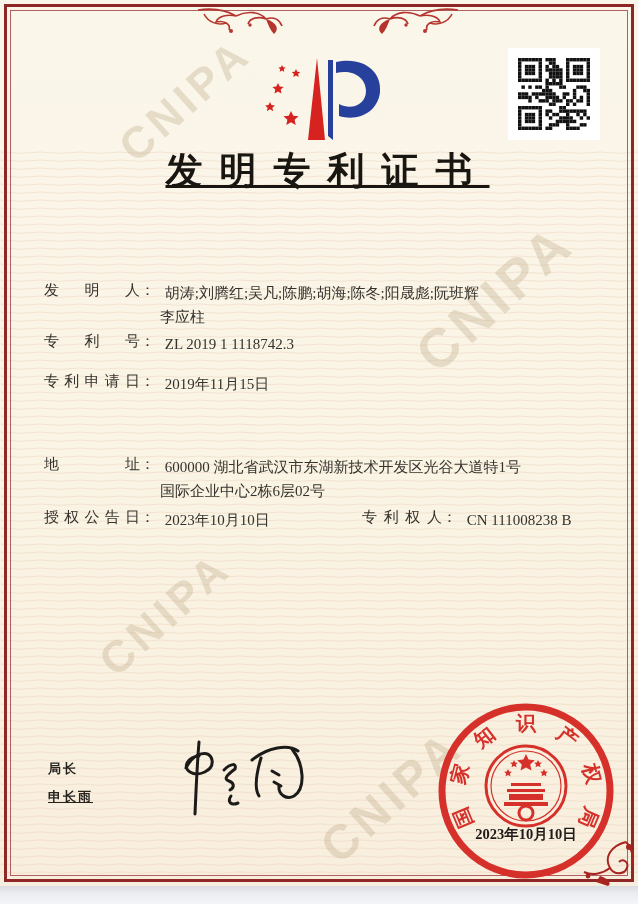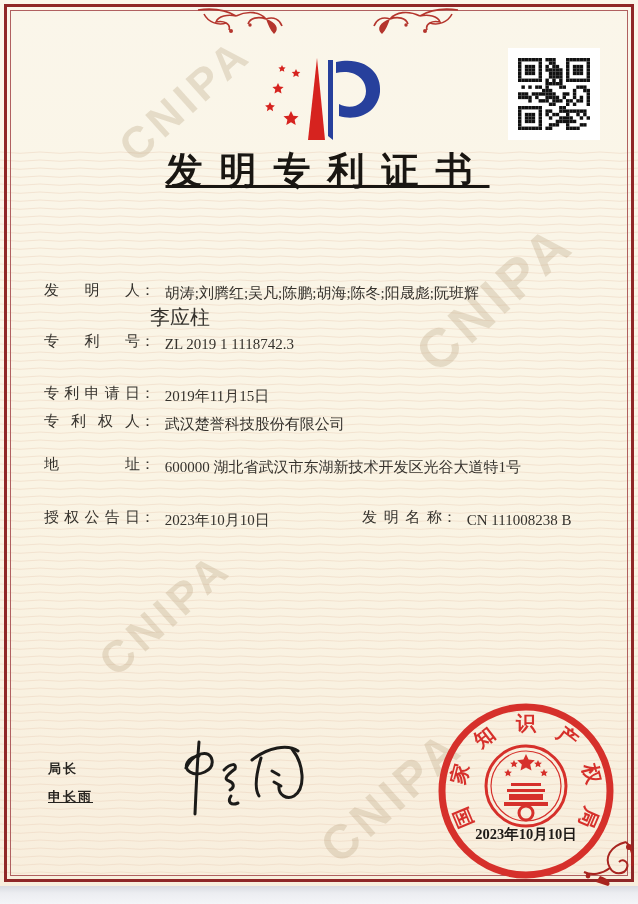--- a/index.html
+++ b/index.html
@@ -15,21 +15,21 @@
   .wm{position:absolute;font-family:"Liberation Sans",sans-serif;font-weight:bold;
       color:rgba(186,166,132,.32);letter-spacing:5px;transform:rotate(-42deg);
       transform-origin:0 50%;white-space:nowrap;}
   #cert-no{position:absolute;left:36px;top:44px;font-size:15px;color:#3c3a36;letter-spacing:1px;}
   #title{position:absolute;left:0;top:146px;width:100%;text-align:center;font-size:37px;
          font-weight:bold;color:#191612;letter-spacing:17px;text-indent:17px;text-decoration:underline;}
   .frow{position:absolute;left:44px;font-size:15px;color:#35322d;}
   .flabel{display:inline-block;width:96px;text-align:justify;text-align-last:justify;vertical-align:top;}
   .fcolon{display:inline-block;vertical-align:top;}
   .fval{display:inline-block;vertical-align:top;margin-left:6px;max-width:438px;line-height:24px;}
-  .fval2{position:absolute;left:150px;line-height:24px;font-size:20px;color:#35322d;white-space:nowrap;}
+  .fval2{position:absolute;left:160px;line-height:24px;font-size:15px;color:#35322d;white-space:nowrap;}
   .grant2{position:absolute;left:318px;top:0;}
   .body-text{position:absolute;left:43px;top:540px;width:554px;font-size:13.5px;line-height:25.5px;
              color:#2f2b26;font-style:italic;text-align:justify;}
   .body-text p{margin:0 0 12px 0;text-indent:2em;letter-spacing:1.5px;}
   .sign-label{position:absolute;left:48px;font-family:"Liberation Sans",sans-serif;
               font-weight:bold;font-size:13px;color:#26231f;letter-spacing:2px;text-align:center;}
   #footer-bar{position:absolute;left:0;top:886px;width:638px;height:18px;
               background:linear-gradient(180deg,#d9dbe1,#ecedf1 40%,#f4f5f8);}
   svg{display:block;}
   .abs{position:absolute;}
@@ -422,40 +422,37 @@
       <span class="flabel">发明人</span><span class="fcolon">：</span>
       <span class="fval">胡涛;刘腾红;吴凡;陈鹏;胡海;陈冬;阳晟彪;阮班辉</span>
     </div>
     <div class="fval2" style="top:305px;">李应柱</div>
 
     <div class="frow" style="top:332px;">
       <span class="flabel">专利号</span><span class="fcolon">：</span>
       <span class="fval">ZL 2019 1 1118742.3</span>
     </div>
 
-    <div class="frow" style="top:384px;">
+    <div class="frow" style="top:372px;">
       <span class="flabel">专利申请日</span><span class="fcolon">：</span>
       <span class="fval">2019年11月15日</span>
     </div>
 
-    <div class="frow" style="top:412px;">
-      <span class="flabel">专利权人</span><span class="fcolon">：</span>
-      <span class="fval">武汉楚誉科技股份有限公司</span>
-    </div>
 
     <div class="frow" style="top:455px;">
       <span class="flabel">地址</span><span class="fcolon">：</span>
       <span class="fval">600000 湖北省武汉市东湖新技术开发区光谷大道特1号</span>
     </div>
+    <div class="fval2" style="top:479px;">国际企业中心2栋6层02号</div>
 
     <div class="frow" style="top:508px;width:560px;">
       <span class="flabel">授权公告日</span><span class="fcolon">：</span>
       <span class="fval">2023年10月10日</span>
       <span class="grant2">
-        <span class="flabel" style="width:80px;">发明名称</span><span class="fcolon">：</span>
+        <span class="flabel" style="width:80px;">专利权人</span><span class="fcolon">：</span>
         <span class="fval">CN 111008238 B</span>
       </span>
     </div>
 
 
     <div class="sign-label" style="top:760px;">局长</div>
     <div class="sign-label" style="top:788px;text-decoration:underline;">申长雨</div>
 
     <svg class="abs" style="left:168px;top:736px;" width="172" height="84" viewBox="0 0 172 84">
       <g fill="none" stroke="#1c1b19" stroke-width="3" stroke-linecap="round">

